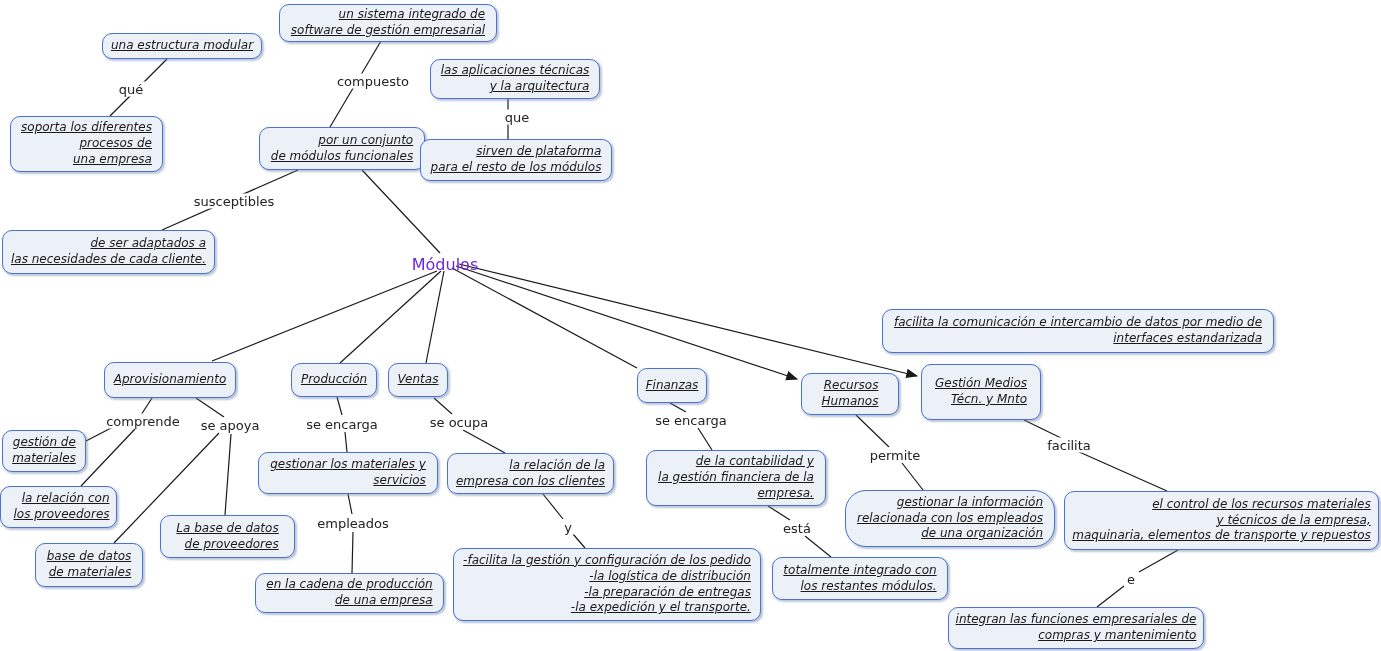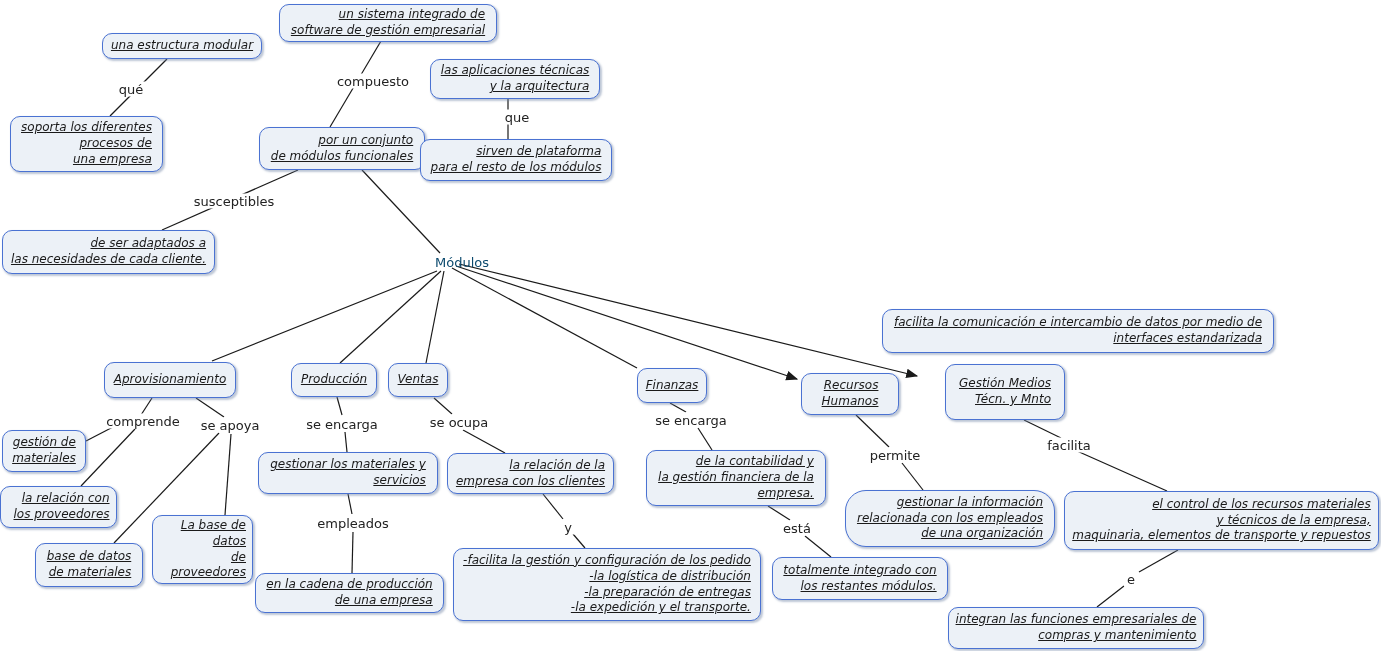--- a/index.html
+++ b/index.html
@@ -24,22 +24,22 @@
     font-size:12px;
     line-height:1.32;
     color:#1a1a1a;
     text-decoration:underline;
     white-space:pre-line;
     box-shadow:1.5px 1.5px 2px rgba(110,130,165,0.45);
   }
   .node.plain{
     background:none;border:none;border-radius:0;box-shadow:none;
     font-style:normal;text-decoration:none;
-    font-size:13px;color:#0c4a6e;
-    padding:0;white-space:nowrap;margin-left:17px;
+    font-size:16px;color:#6d28d9;
+    padding:0;white-space:nowrap;
   }
   .link-label{
     position:absolute;
     transform:translate(-50%,-50%);
     background:#ffffff;
     padding:0 3px;
     font-size:13px;
     color:#222222;
     white-space:nowrap;
   }
@@ -107,31 +107,31 @@
 para el resto de los módulos</div>
       <div class="node" style="left: 2px; top: 230px; width: 213px; min-height: 44px;">de ser adaptados a
 las necesidades de cada cliente.</div>
       <div class="node plain" style="left: 416px; top: 254px; width: 58px; min-height: 17px;">Módulos</div>
       <div class="node" style="left: 104px; top: 362px; width: 132px; min-height: 36px;">Aprovisionamiento</div>
       <div class="node" style="left: 291px; top: 363px; width: 86px; min-height: 34px;">Producción</div>
       <div class="node" style="left: 388px; top: 363px; width: 60px; min-height: 34px;">Ventas</div>
       <div class="node" style="left: 637px; top: 368px; width: 70px; min-height: 35px;">Finanzas</div>
       <div class="node" style="left: 801px; top: 373px; width: 98px; min-height: 42px;">Recursos
 Humanos</div>
-      <div class="node" style="left: 921px; top: 364px; width: 120px; min-height: 56px; margin-left: 24px;">Gestión Medios
+      <div class="node" style="left: 921px; top: 364px; width: 120px; min-height: 56px;">Gestión Medios
 Técn. y Mnto</div>
       <div class="node" style="left: 882px; top: 309px; width: 392px; min-height: 44px;">facilita la comunicación e intercambio de datos por medio de
 interfaces estandarizada</div>
       <div class="node" style="left: 2px; top: 430px; width: 84px; min-height: 42px;">gestión de
 materiales</div>
       <div class="node" style="left: 0px; top: 486px; width: 117px; min-height: 42px; padding-left: 12px;">la relación con
 los proveedores</div>
       <div class="node" style="left: 35px; top: 543px; width: 108px; min-height: 44px;">base de datos
 de materiales</div>
-      <div class="node" style="left: 152px; top: 515px; width: 101px; min-height: 43px;">La base de datos
+      <div class="node" style="left: 160px; top: 515px; width: 135px; min-height: 43px;">La base de datos
 de proveedores</div>
       <div class="node" style="left: 258px; top: 452px; width: 180px; min-height: 42px;">gestionar los materiales y
 servicios</div>
       <div class="node" style="left: 255px; top: 573px; width: 189px; min-height: 40px;">en la cadena de producción
 de una empresa</div>
       <div class="node" style="left: 447px; top: 453px; width: 167px; min-height: 41px;">la relación de la
 empresa con los clientes</div>
       <div class="node" style="left: 453px; top: 548px; width: 308px; min-height: 73px;">-facilita la gestión y configuración de los pedido
 -la logística de distribución
 -la preparación de entregas

